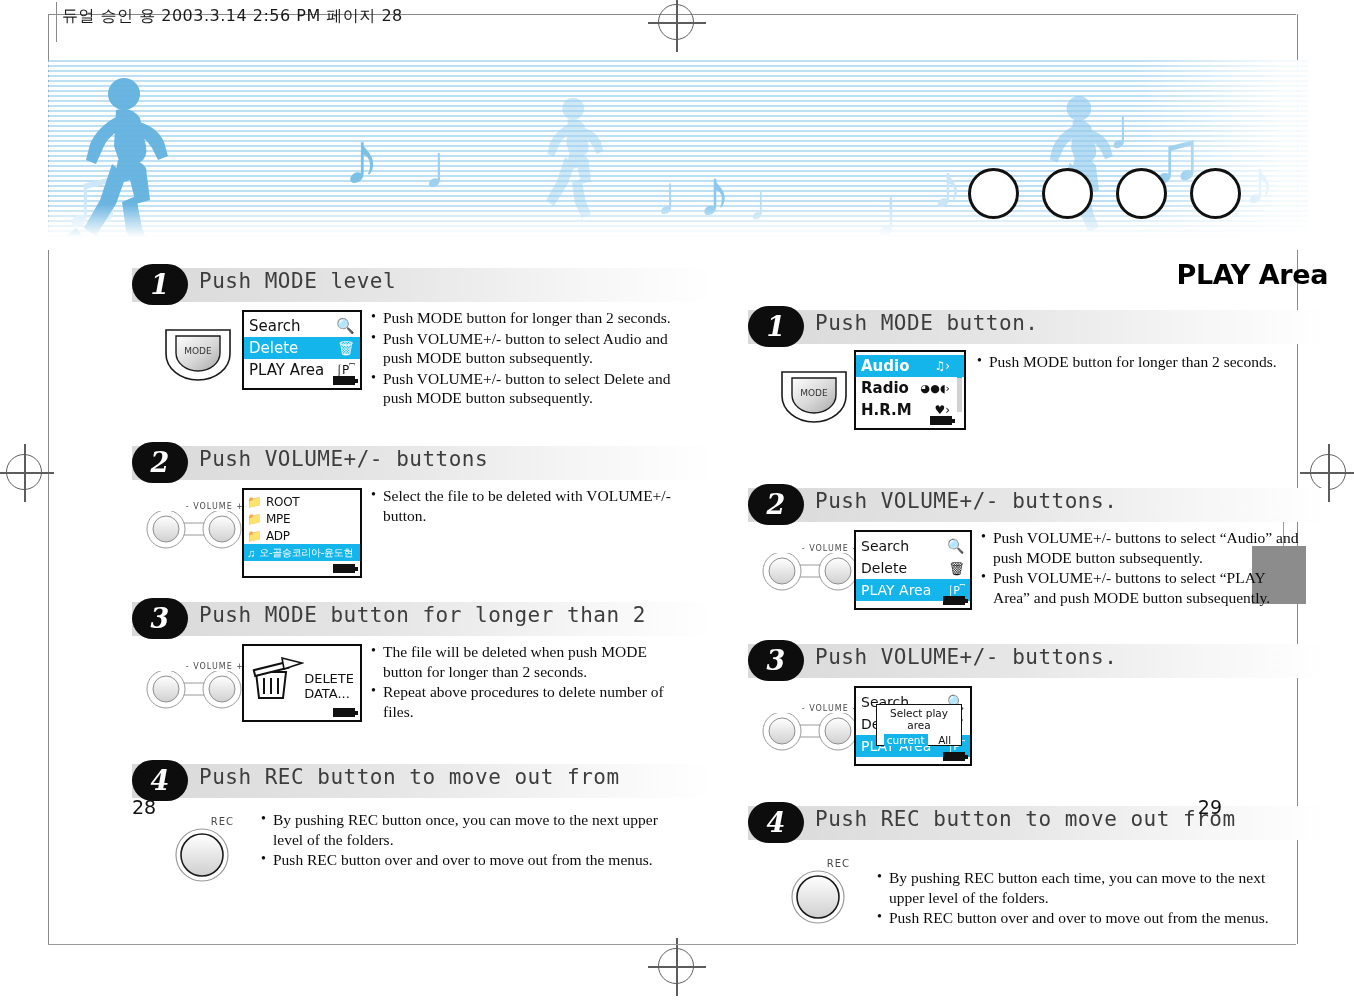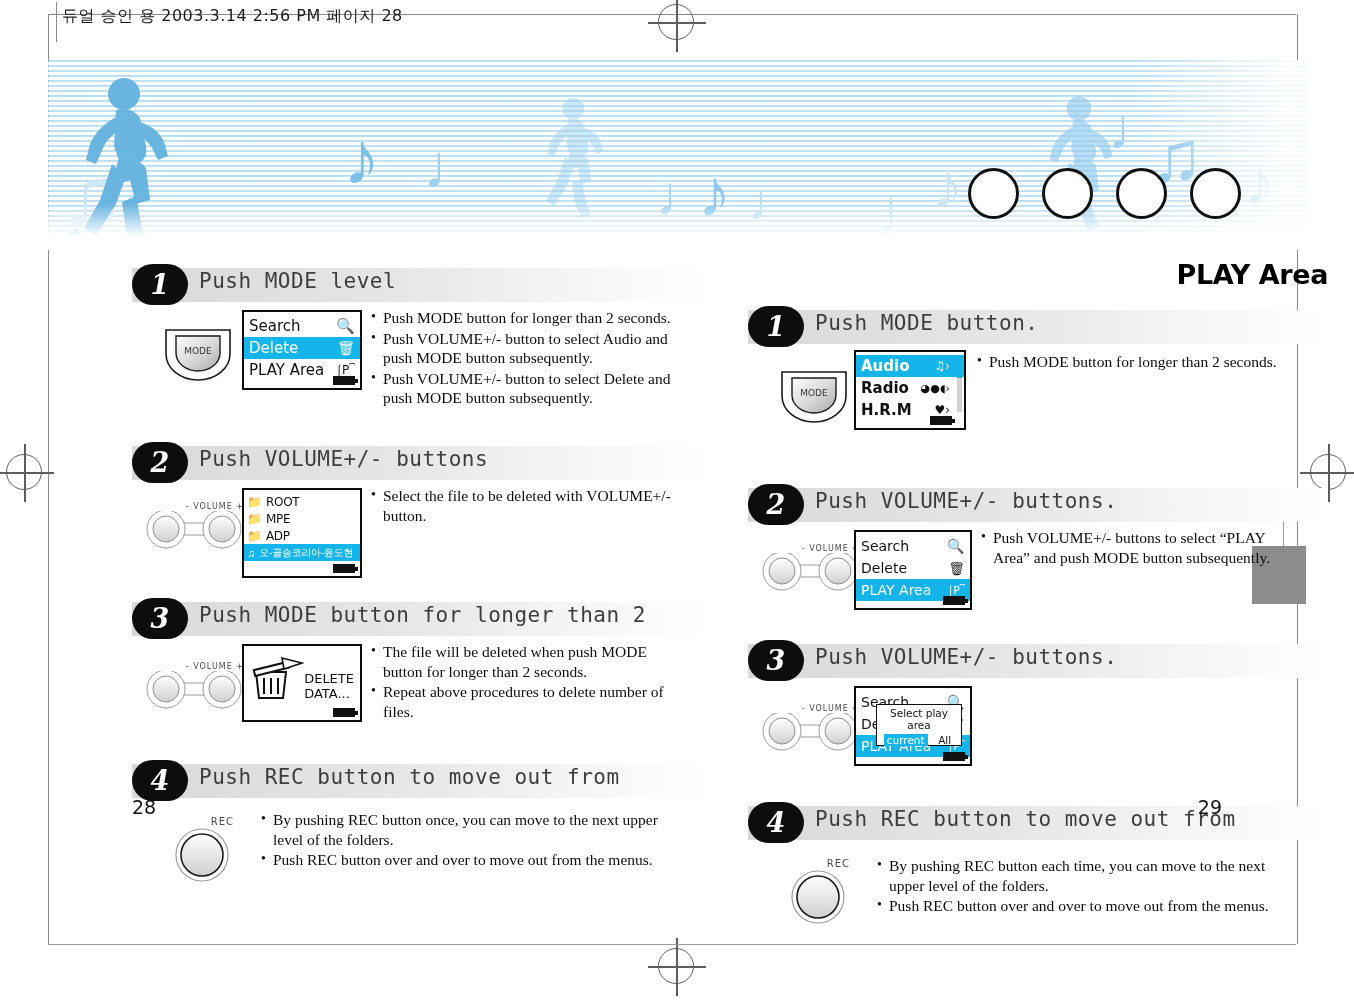--- a/index.html
+++ b/index.html
@@ -499,20 +499,21 @@
           <span class="lcd-ico" style="font-size:13px;">🗑</span>
         </div>
         <div class="lcd-row sel" style="height:22px;">
           <span class="lbl" style="font-size:14px;">PLAY Area</span>
           <span class="lcd-ico" style="font-size:11px;">⎰P⎴</span>
         </div>
         <div class="battery"></div>
       </div>
       <div class="bullets" style="left:232px;top:-2px;width:320px;">
         <ul>
+          <li>Push VOLUME+/- buttons to select “Audio” and push MODE button subsequently.</li>
           <li>Push VOLUME+/- buttons to select “PLAY Area” and push MODE button subsequently.</li>
         </ul>
       </div>
     </div>
 
     <div class="step-bar" style="margin-top:4px;">
       <div class="step-badge">3</div>
       <div class="step-text">Push VOLUME+/- buttons.</div>
     </div>
     <div class="step-body" style="height:116px;">
@@ -556,21 +557,21 @@
       <div class="step-text">Push REC button to move out from</div>
     </div>
     <div class="step-body" style="height:100px;">
       <div class="ctl" style="left:38px;top:10px;">
         <div class="ctl-label" style="font-size:10px;">REC</div>
         <svg width="64" height="60" viewBox="0 0 64 60">
           <circle cx="32" cy="28" r="26" fill="#fff" stroke="#9a9a9a" stroke-width="1.2"></circle>
           <circle cx="32" cy="28" r="21" fill="url(#gRec)" stroke="#1a1a1a" stroke-width="1.6"></circle>
         </svg>
       </div>
-      <div class="bullets" style="left:128px;top:8px;width:400px;">
+      <div class="bullets" style="left:128px;top:20px;width:400px;">
         <ul>
           <li>By pushing REC button each time, you can move to the next upper level of the folders.</li>
           <li>Push REC button over and over to move out from the menus.</li>
         </ul>
       </div>
     </div>
   </div>
 
   <div class="page-num l">28</div>
   <div class="page-num r">29</div>

